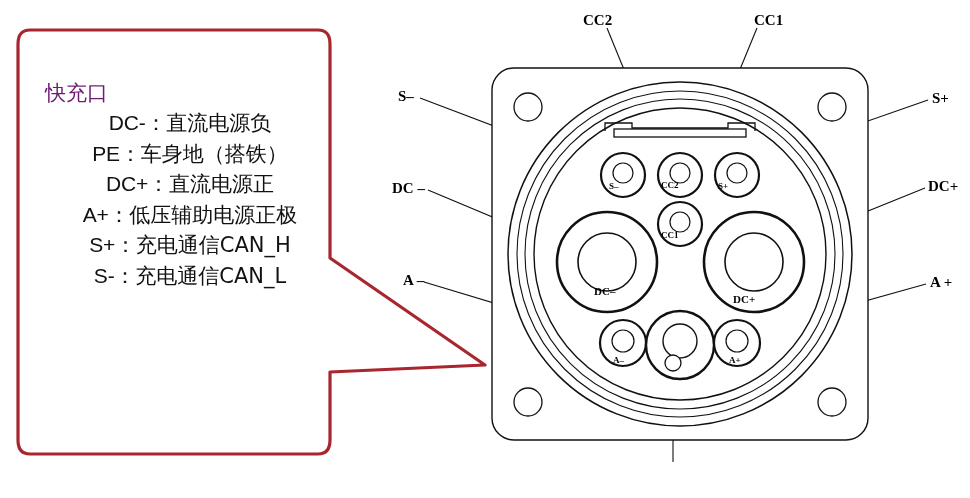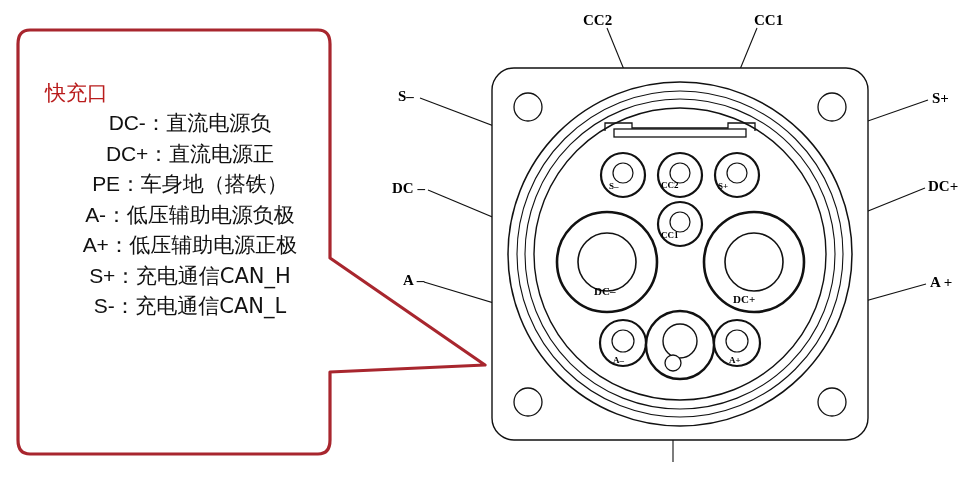--- a/index.html
+++ b/index.html
@@ -29,21 +29,21 @@
   .legend-text {
     position: absolute;
     left: 45px;
     top: 78px;
     width: 290px;
     z-index: 5;
   }
   .legend-title {
     font-family: "DejaVu Sans", "Liberation Sans", sans-serif;
     font-size: 21px;
-    color: #b91c1c;
+    color: #701a75;
     line-height: 30px;
     white-space: nowrap;
   }
   .legend-line {
     font-family: "DejaVu Sans", "Liberation Sans", sans-serif;
     font-size: 21px;
     color: #111111;
     line-height: 30.5px;
     white-space: nowrap;
     text-align: center;
@@ -165,27 +165,24 @@
              Q 18 30 30 30 Z" fill="#ffffff" stroke="#a8262e" stroke-width="3.2" stroke-linejoin="round"></path>
   </svg>
 
   <div class="legend-text">
     <div class="legend-title">快充口</div>
 
     <div class="legend-line">
       <span class="code">DC-：</span><span>直流电源负</span>
     </div>
     <div class="legend-line">
+      <span class="code">PE：</span><span>车身地（搭铁）</span>
+    </div>
+    <div class="legend-line">
       <span class="code">DC+：</span><span>直流电源正</span>
-    </div>
-    <div class="legend-line">
-      <span class="code">PE：</span><span>车身地（搭铁）</span>
-    </div>
-    <div class="legend-line">
-      <span class="code">A-：</span><span>低压辅助电源负极</span>
     </div>
     <div class="legend-line">
       <span class="code">A+：</span><span>低压辅助电源正极</span>
     </div>
     <div class="legend-line">
       <span class="code">S+：</span><span>充电通信CAN_H</span>
     </div>
     <div class="legend-line">
       <span class="code">S-：</span><span>充电通信CAN_L</span>
     </div>

